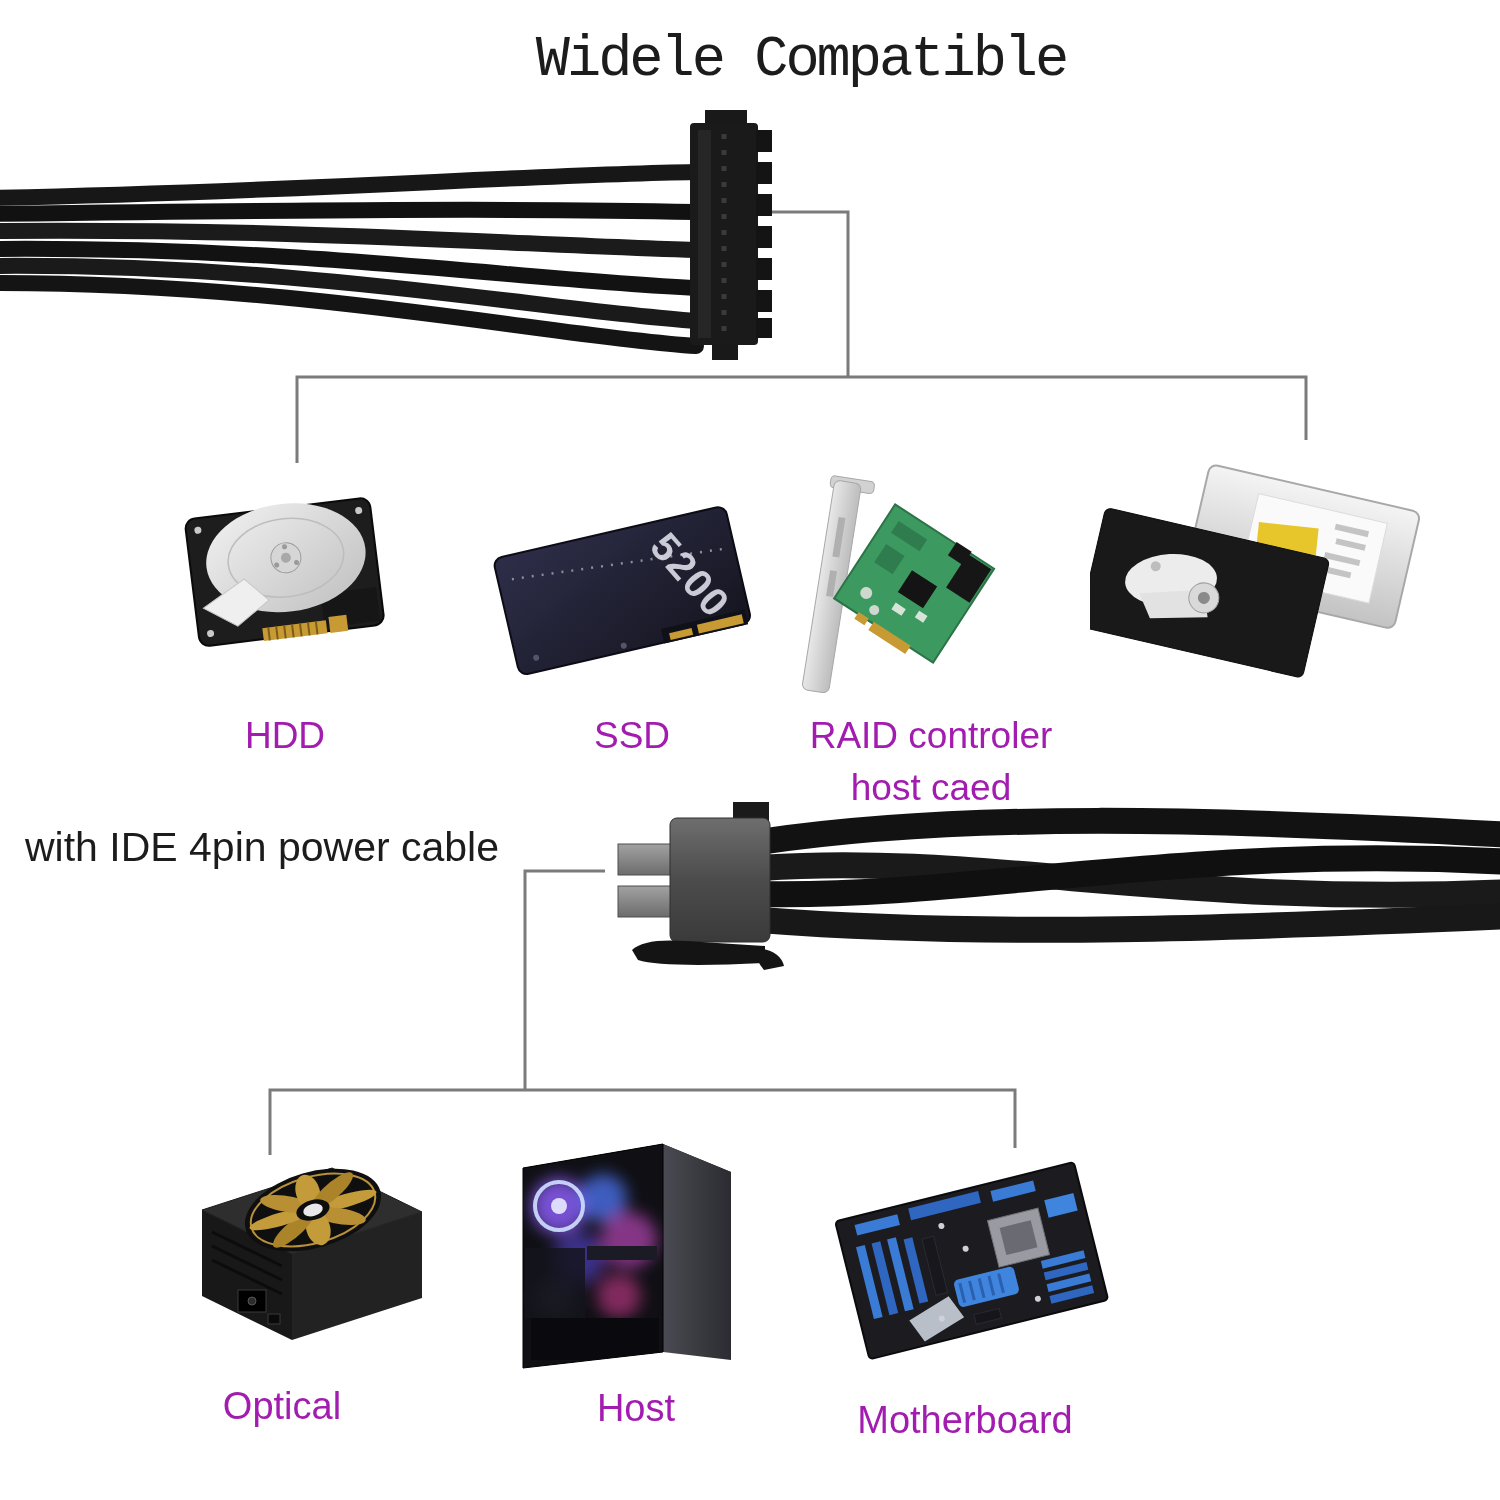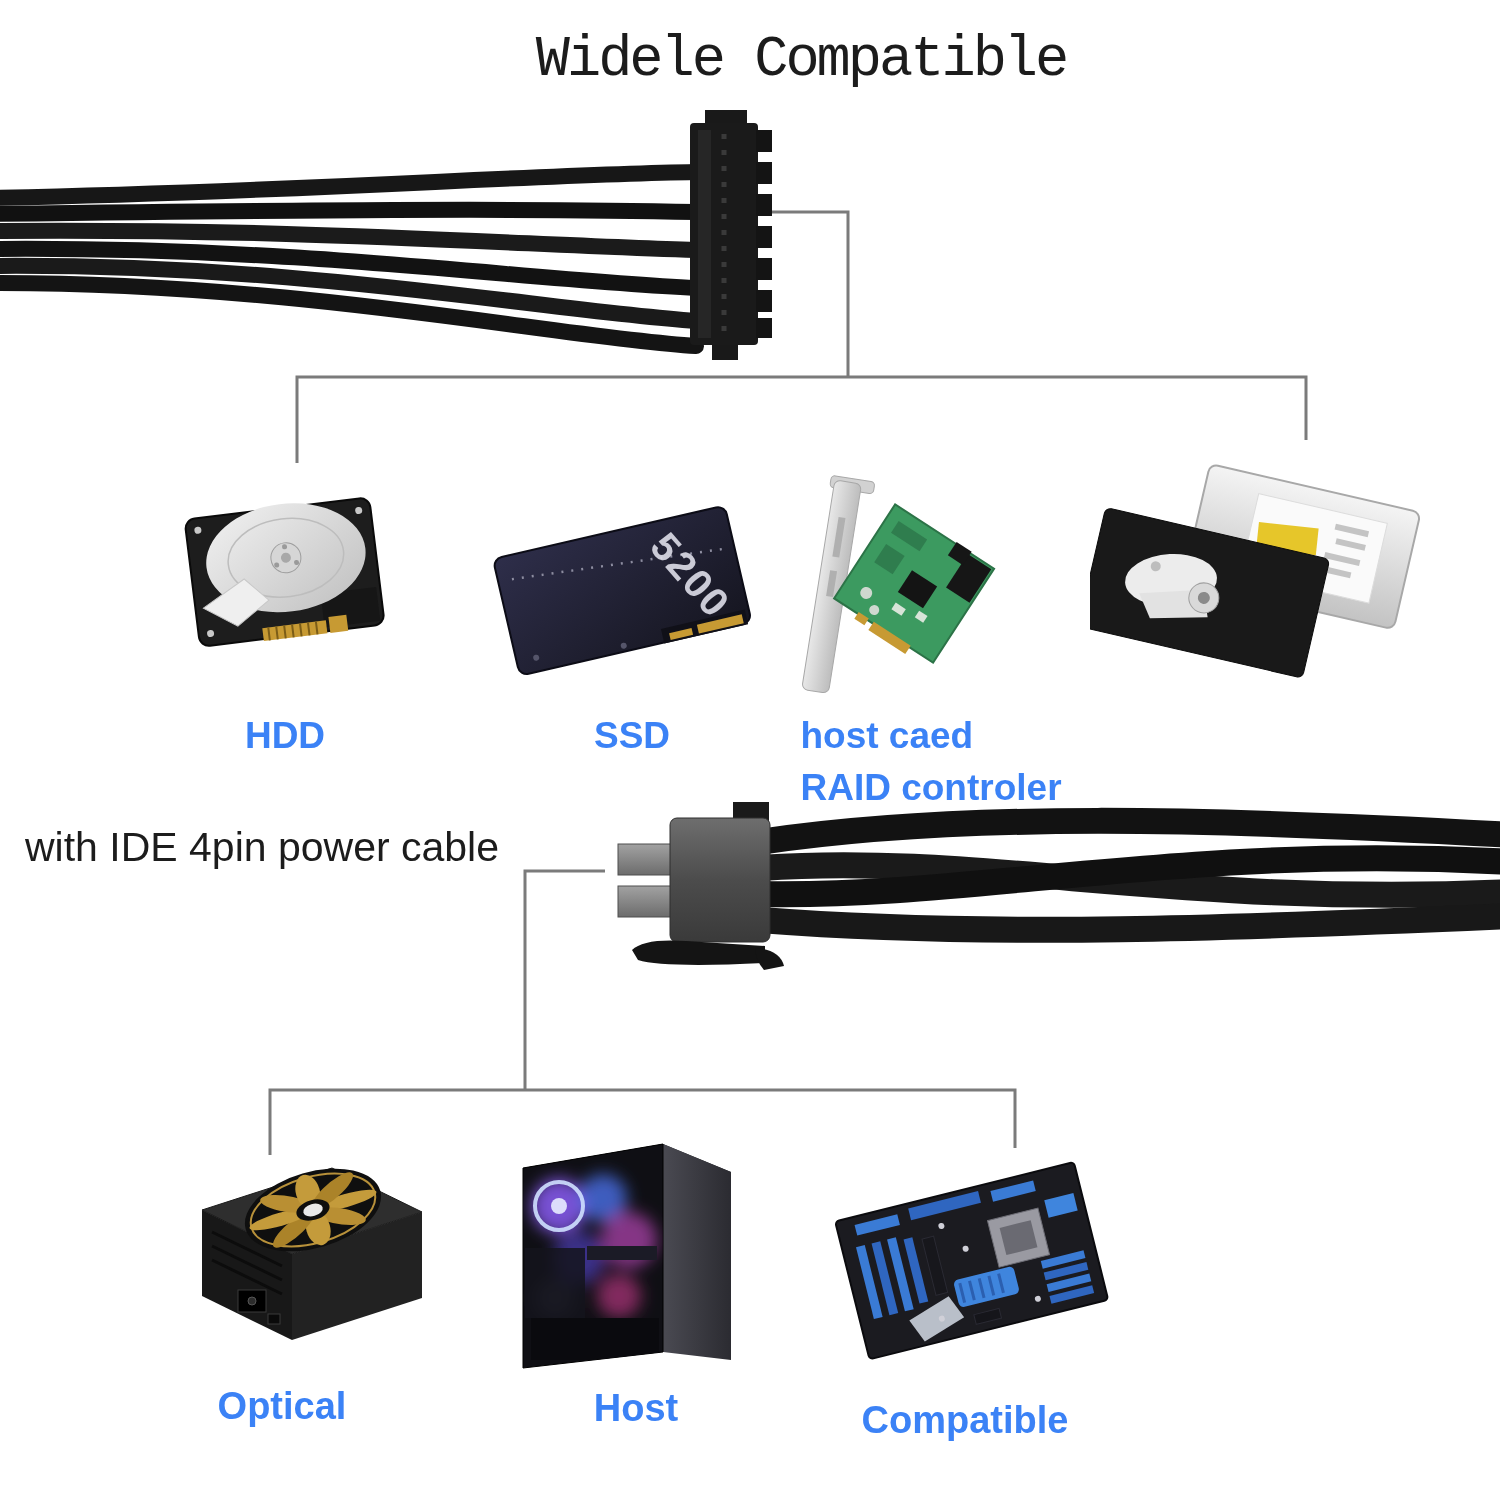--- a/index.html
+++ b/index.html
@@ -3,21 +3,21 @@
 <meta charset="utf-8">
 <style>
   html,body{margin:0;padding:0;background:#ffffff;}
   .canvas{position:relative;width:1500px;height:1500px;background:#ffffff;overflow:hidden;
           font-family:"Liberation Sans",sans-serif;color:#1a1a1a;padding-left:12px;}
   .abs{position:absolute;}
   .title{position:absolute;top:28px;left:50%;transform:translateX(calc(-50% + 45px));
          font-family:"Liberation Mono","DejaVu Sans Mono",monospace;
          font-size:57px;letter-spacing:-3px;color:#1c1c1c;white-space:nowrap;}
   .subtitle{position:absolute;left:25px;top:824px;font-size:41px;font-weight:normal;color:#1c1c1c;white-space:nowrap;}
-  .dev-label{position:absolute;transform:translateX(-50%);font-weight:bold;color:#3b82f6;white-space:nowrap;}
+  .dev-label{position:absolute;transform:translateX(-50%);text-align:center;font-weight:normal;color:#a21caf;white-space:nowrap;}
   .lbl-top{font-size:37px;line-height:52px;}
   .lbl-bottom{font-size:38px;line-height:48px;}
 </style>
 </head>
 <body>
 
 <div class="canvas">
 
   <div class="title">Widele Compatible</div>
 
@@ -156,22 +156,22 @@
 
   <div class="dev-label lbl-top" style="left:285px;top:710px">
     <div>HDD</div>
     <div></div>
   </div>
   <div class="dev-label lbl-top" style="left:632px;top:710px">
     <div>SSD</div>
     <div></div>
   </div>
   <div class="dev-label lbl-top" style="left:931px;top:710px">
+    <div>RAID controler</div>
     <div>host caed</div>
-    <div>RAID controler</div>
   </div>
 
   <div class="subtitle">with IDE 4pin power cable</div>
 
   <svg class="abs" style="left:560px;top:780px" width="940" height="200" viewBox="0 0 940 200">
     <defs>
       <linearGradient id="ideb" x1="0" y1="0" x2="0" y2="1">
         <stop offset="0" stop-color="#6e6e6e"></stop>
           <stop offset="0.5" stop-color="#4c4c4c"></stop>
           <stop offset="1" stop-color="#3a3a3a"></stop>
@@ -287,16 +287,16 @@
     </g>
   </svg>
 
   <div class="dev-label lbl-bottom" style="left:282px;top:1382px">
     <div>Optical</div>
   </div>
   <div class="dev-label lbl-bottom" style="left:636px;top:1384px">
     <div>Host</div>
   </div>
   <div class="dev-label lbl-bottom" style="left:965px;top:1396px">
-    <div>Compatible</div>
+    <div>Motherboard</div>
   </div>
 
 </div>
 
 </body></html>

